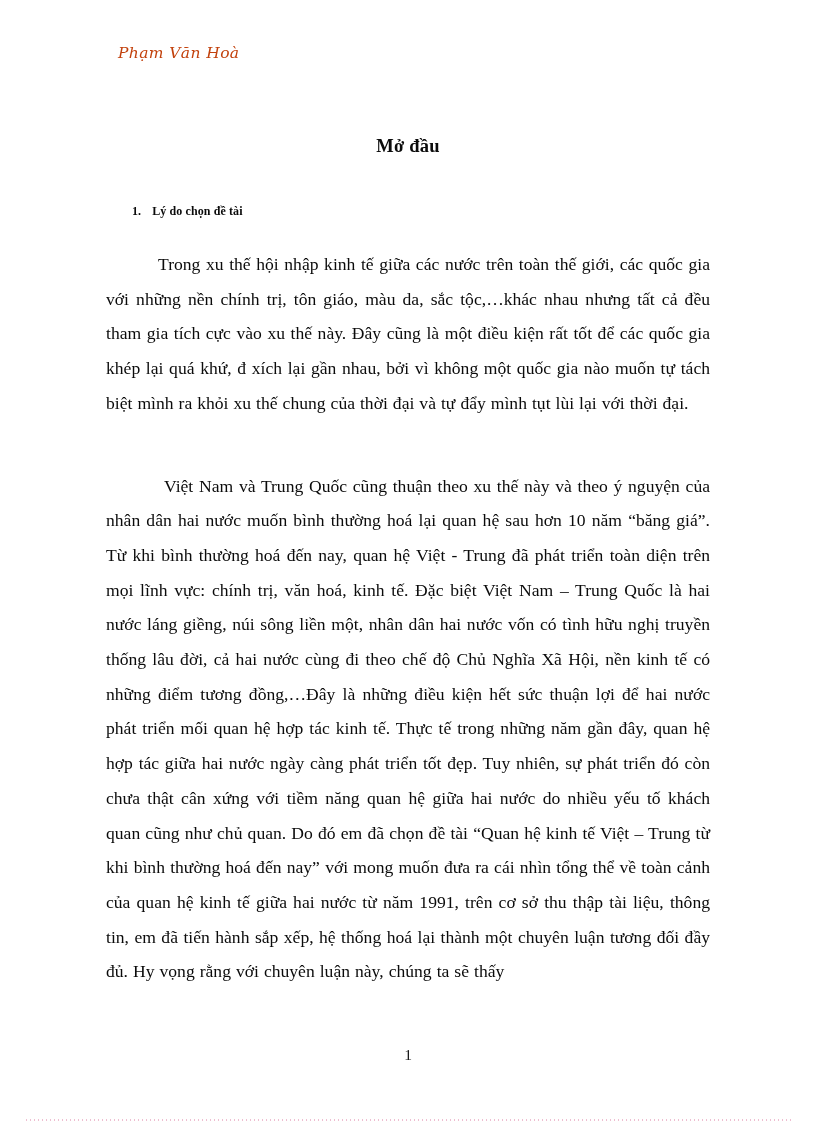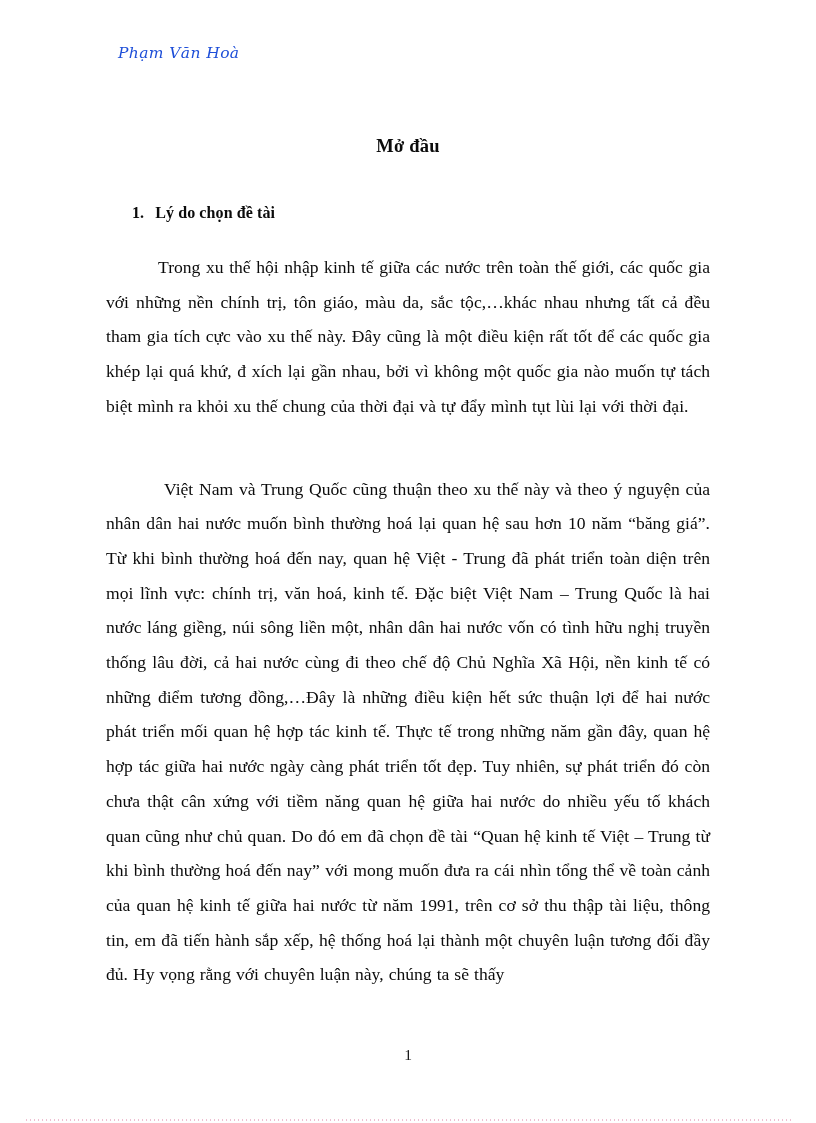--- a/index.html
+++ b/index.html
@@ -29,21 +29,21 @@
     right: 96px;
     top: 44px;
     height: 26px;
     display: flex;
     align-items: baseline;
     justify-content: space-between;
     font-family: "DejaVu Serif", "Liberation Serif", serif;
     font-style: italic;
     font-size: 15.5px;
     letter-spacing: 0.4px;
-    color: #1d4ed8;
+    color: #c2410c;
     white-space: nowrap;
   }
   .running-head .left  { transform: scaleY(0.97); }
   .running-head .right { transform: scaleY(0.97); }
 
   
   .content {
     position: absolute;
     left: 106px;
     top: 120px;
@@ -54,21 +54,21 @@
     text-align: center;
     font-weight: bold;
     font-size: 18.5px;
     margin: 0;
     padding-top: 16px;
     letter-spacing: 0.2px;
   }
 
   .section-heading {
     font-weight: bold;
-    font-size: 16px;
+    font-size: 12px;
     margin: 0;
     padding-top: 47px;
     padding-left: 26px;
     letter-spacing: 0.1px;
   }
   .section-heading .num { margin-right: 11px; }
 
   .para {
     font-size: 17.6px;
     line-height: 34.7px;

